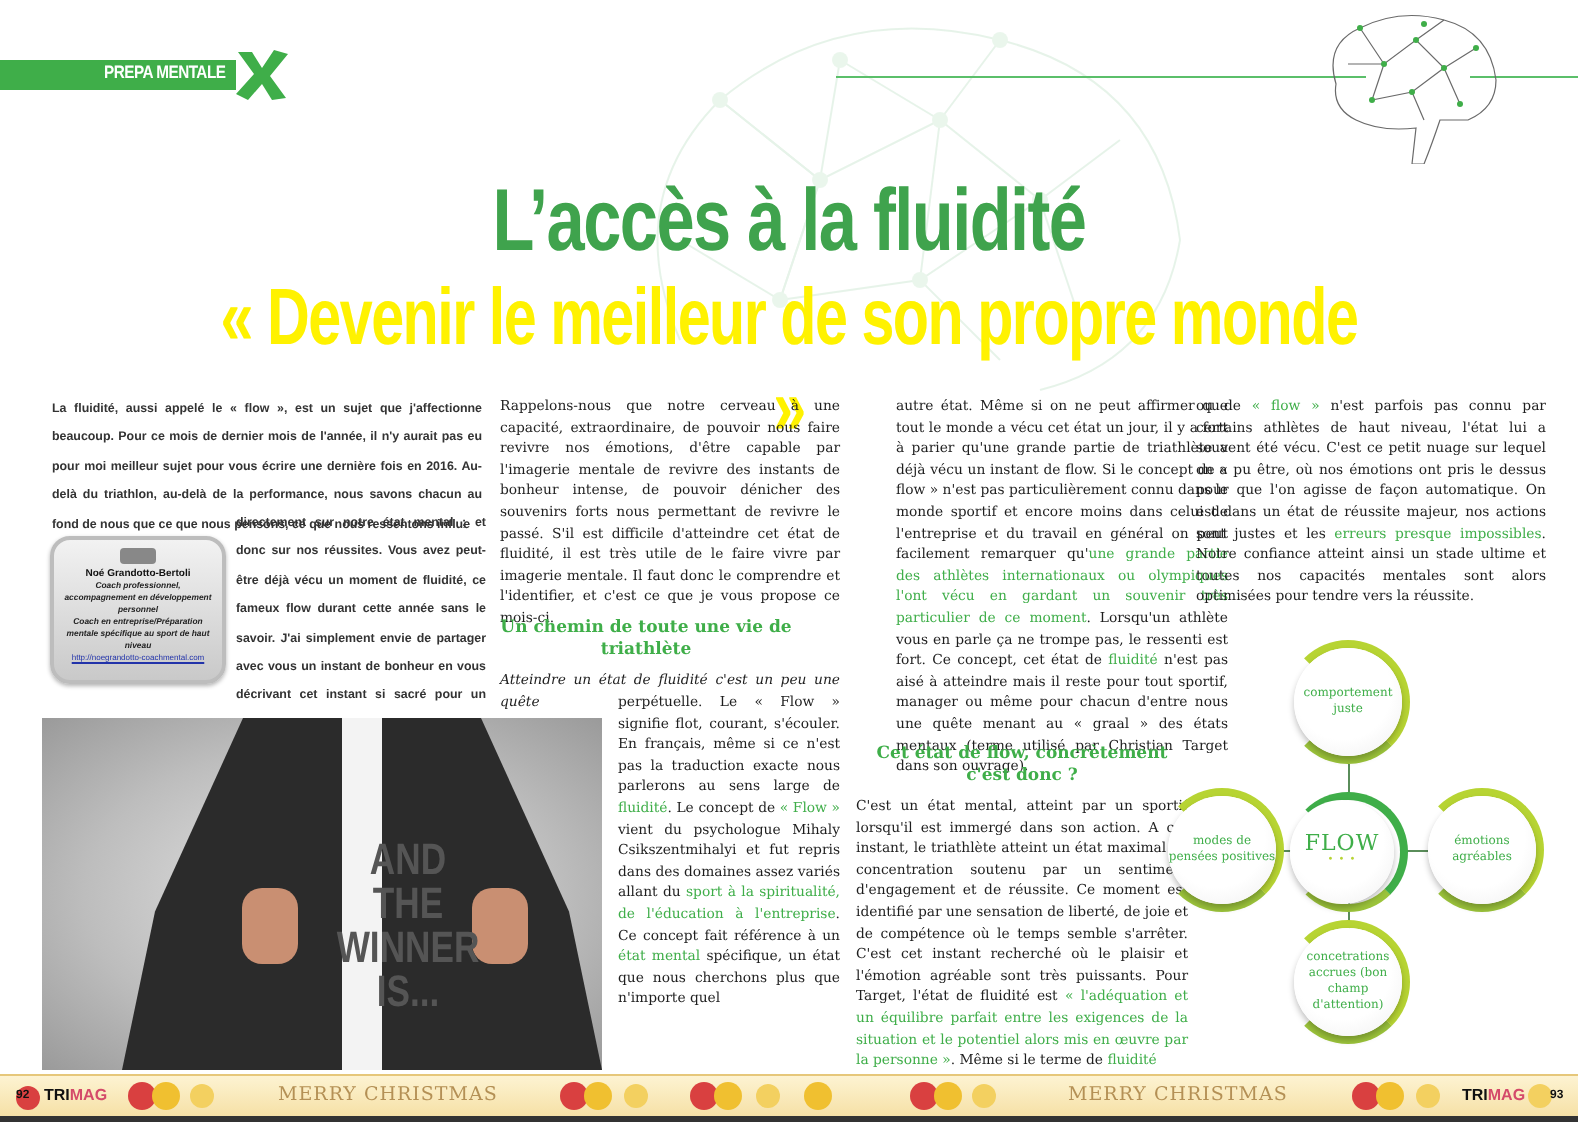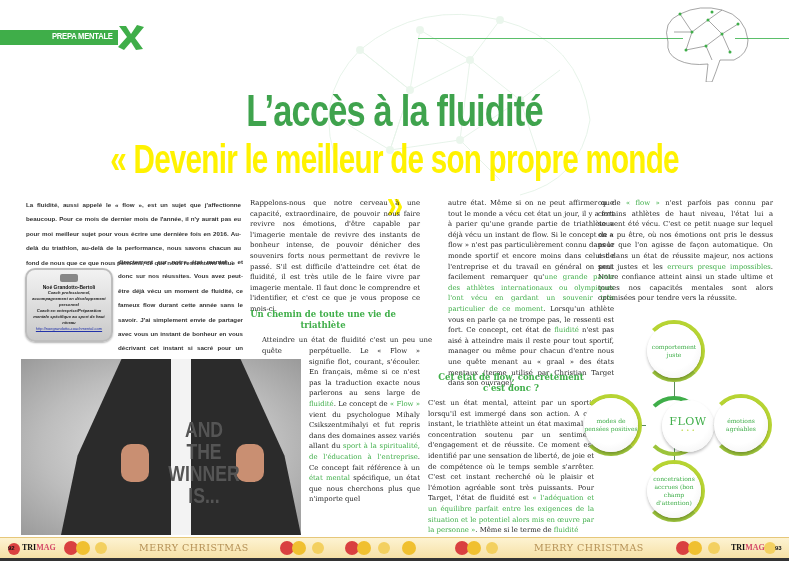--- a/index.html
+++ b/index.html
@@ -46,39 +46,39 @@
   .col-1 { left: 250px; top: 198px; width: 170px; }
   .col-2 { left: 428px; top: 198px; width: 166px; margin-left: 20px; }
   .col-3 { left: 598px; top: 198px; width: 175px; }
   .green { color: #3fae49; }
   .green-i { color: #3fae49; }
 
   .subhead { position: absolute; font-family: "DejaVu Serif", serif; font-weight: bold; font-size: 8.5px; line-height: 11px; color: #3fae49; text-align: center; }
   .subhead-1 { left: 243px; top: 309px; width: 160px; }
   .subhead-2 { left: 428px; top: 372px; width: 166px; }
 
-  .col-1b { left: 262px; top: 335px; width: 170px; }
+  .col-1b { left: 250px; top: 335px; width: 170px; font-style: italic; }
   .col-1c { left: 309px; top: 346px; width: 111px; }
   .col-2c { left: 428px; top: 398px; width: 166px; }
 
   
   .diagram { position: absolute; left: 580px; top: 320px; width: 209px; height: 200px; }
   .node { position: absolute; border-radius: 50%; background: radial-gradient(circle at 45% 40%, #ffffff 55%, #eeeeee 100%); box-shadow: 0 2px 3px rgba(0,0,0,0.25); display: flex; align-items: center; justify-content: center; text-align: center; font-family: "DejaVu Serif", serif; font-size: 6px; line-height: 8px; color: #3fae49; }
   .ring { position: absolute; border-radius: 50%; border: 4px solid #b7d433; border-left-color: transparent; border-bottom-color: #9cc43b; }
   .node-flow { font-size: 11px; letter-spacing: 0.5px; }
   .connector { position: absolute; background: #5a8d5a; }
 
   
   .footer { position: absolute; left: 0; top: 537px; width: 789px; height: 24px; background: linear-gradient(#fdf3d2, #f5dea0); border-top: 1px solid #e6c77a; }
   .footer-bottom { position: absolute; left: 0; top: 558px; width: 789px; height: 3px; background: #333; }
   .xmas { position: absolute; top: 542px; font-family: "DejaVu Serif", serif; font-size: 9.5px; color: #b49055; letter-spacing: 0.5px; }
   .xmas-l { left: 139px; } .xmas-r { left: 534px; }
   .bauble { position: absolute; border-radius: 50%; }
   .pgnum { position: absolute; top: 545px; font-family: "Liberation Sans", sans-serif; font-size: 6px; font-weight: bold; color: #111; }
-  .mag-logo { position: absolute; top: 543px; font-family: Liberation Serif, serif; font-weight: bold; font-size: 8px; color: #111; }
+  .mag-logo { position: absolute; top: 543px; font-family: Liberation Sans, sans-serif; font-weight: bold; font-size: 8px; color: #111; }
   .mag-logo span { color: #d44a6a; }
 </style>
 </head>
 <body>
 
 <svg class="bg-brain" viewBox="0 0 300 200">
   <g stroke="#cfe8d4" stroke-width="1" fill="none">
     <path d="M40 170 Q10 100 60 50 Q120 0 200 20 Q280 40 290 120 Q280 180 220 195"></path>
     <path d="M60 50 L110 90 L170 60 L220 100 L260 70"></path>
     <path d="M110 90 L90 150 L160 140 L220 100 L240 160"></path>
@@ -169,21 +169,21 @@
   <div class="node" style="left:67px;top:4px;width:54px;height:54px;">
       <span>comportement juste</span>
     </div>
 
   <div class="ring" style="left:0px;top:74px;width:62px;height:62px;"></div>
   <div class="node" style="left:4px;top:78px;width:54px;height:54px;">
       <span>modes de pensées positives</span>
     </div>
 
   <div class="ring" style="left:64px;top:76px;width:60px;height:60px;border-color:#3fae49 #3fae49 #9cc43b transparent;"></div>
-  <div class="node node-flow" style="left:82px;top:80px;width:52px;height:52px;flex-direction:column;">
+  <div class="node node-flow" style="left:65px;top:80px;width:52px;height:52px;flex-direction:column;">
       <span>FLOW</span>
       <span style="font-size:5px;color:#b7d433;">• • •</span>
     </div>
 
   <div class="ring" style="left:130px;top:74px;width:62px;height:62px;"></div>
   <div class="node" style="left:134px;top:78px;width:54px;height:54px;">
       <span>émotions agréables</span>
     </div>
 
   <div class="ring" style="left:63px;top:140px;width:62px;height:62px;"></div>

